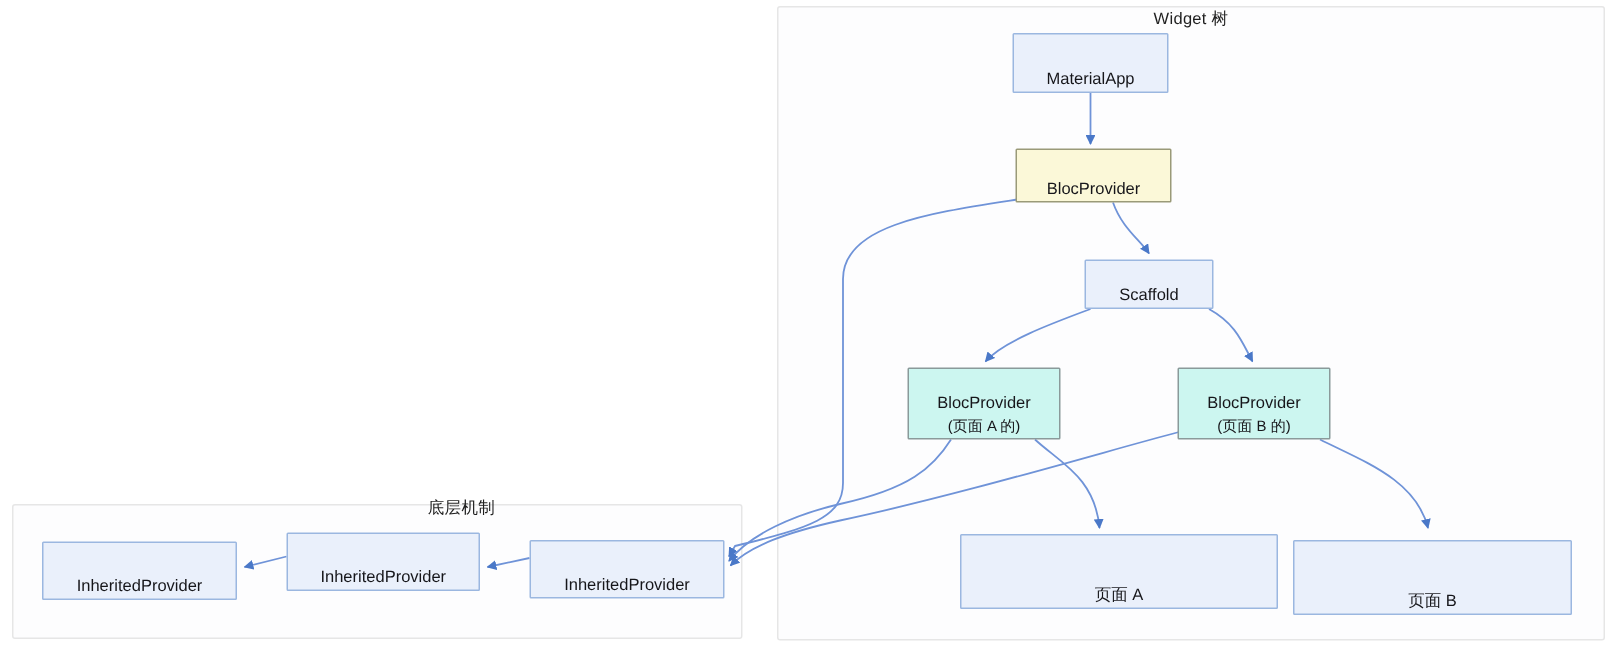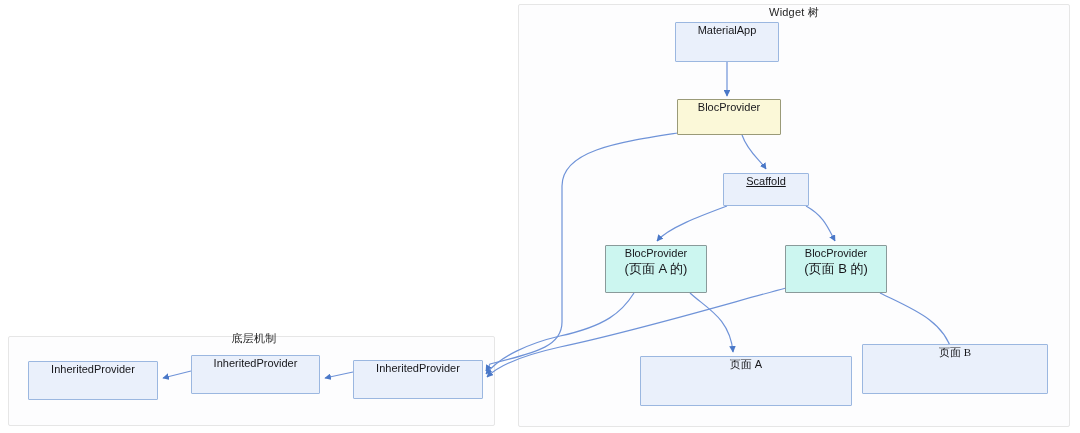--- a/index.html
+++ b/index.html
@@ -33,43 +33,43 @@
     color: #1f1f1f;
     white-space: nowrap;
     text-align: center;
     letter-spacing: .2px;
   }
   .node {
     position: absolute;
     display: flex;
     flex-direction: column;
     align-items: center;
-    justify-content: flex-start;
+    justify-content: flex-end;
     text-align: center;
     font-size: 11px;
     line-height: 15px;
     color: #16161a;
     border-radius: 1px;
     white-space: nowrap;
   }
-  .node .l2 { font-size: 13px; }
+  .node .l2 { font-size: 10px; }
   .n-blue2 { background: #eaf0fb; border: 1px solid #9bb7e0; }
   .n-yellow{ background: #fbf8d8; border: 1px solid #9a9a78; }
   .n-mint  { background: #ccf6f0; border: 1px solid #8a9a9a; }
 </style>
 </head>
 <body>
 
 <div id="stage">
 
   <div class="panel" style="left:518px; top:4px; width:552px; height:423px;"></div>
   <div class="panel" style="left:8px; top:336px; width:487px; height:90px;"></div>
 
   <div class="panel-title" style="left:718px; top:5px; width:152px;">Widget 树</div>
-  <div class="panel-title" style="left:178px; top:331px; width:152px;">底层机制</div>
+  <div class="panel-title" style="left:178px; top:331px; width:152px;text-align:right;">底层机制</div>
 
   <svg id="wires" viewBox="0 0 1080 433" xmlns="http://www.w3.org/2000/svg">
     <defs>
       <marker id="ah" viewBox="0 0 10 10" refX="9" refY="5" markerWidth="5.5" markerHeight="5.5" orient="auto-start-reverse">
         <path d="M 0 0 L 10 5 L 0 10 z" fill="#4a78c8"></path>
       </marker>
     </defs>
     <g fill="none" stroke="#6f93d8" stroke-width="1.2">
 
       <path d="M 727 62 L 727 96" marker-end="url(#ah)"></path>
@@ -98,39 +98,39 @@
   </svg>
 
   <div class="node n-blue2" style="left:675px; top:22px; width:104px; height:40px;">
     <div>MaterialApp</div>
   </div>
 
   <div class="node n-yellow" style="left:677px; top:99px; width:104px; height:36px;">
     <div>BlocProvider</div>
   </div>
 
-  <div class="node n-blue2" style="left:723px; top:173px; width:86px; height:33px;text-decoration:underline;">
+  <div class="node n-blue2" style="left:723px; top:173px; width:86px; height:33px;">
     <div>Scaffold</div>
   </div>
 
   <div class="node n-mint" style="left:605px; top:245px; width:102px; height:48px;">
     <div>BlocProvider</div>
     <div class="l2">(页面 A 的)</div>
   </div>
 
   <div class="node n-mint" style="left:785px; top:245px; width:102px; height:48px;">
     <div>BlocProvider</div>
     <div class="l2">(页面 B 的)</div>
   </div>
 
   <div class="node n-blue2" style="left:640px; top:356px; width:212px; height:50px;">
     <div>页面 A</div>
   </div>
 
-  <div class="node n-blue2" style="left:862px; top:344px; width:186px; height:50px;font-family:Liberation Serif, serif;">
+  <div class="node n-blue2" style="left:862px; top:360px; width:186px; height:50px;">
     <div>页面 B</div>
   </div>
 
   <div class="node n-blue2" style="left:28px; top:361px; width:130px; height:39px;">
     <div>InheritedProvider</div>
   </div>
 
   <div class="node n-blue2" style="left:191px; top:355px; width:129px; height:39px;">
     <div>InheritedProvider</div>
   </div>

